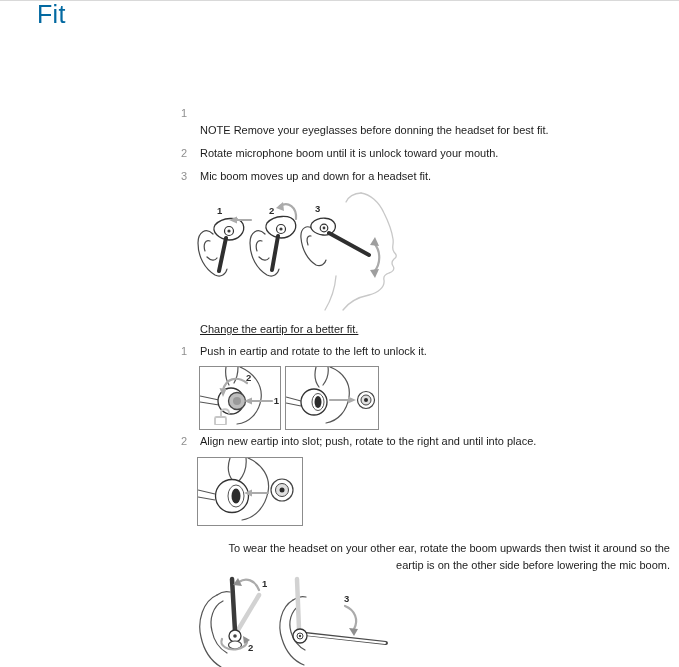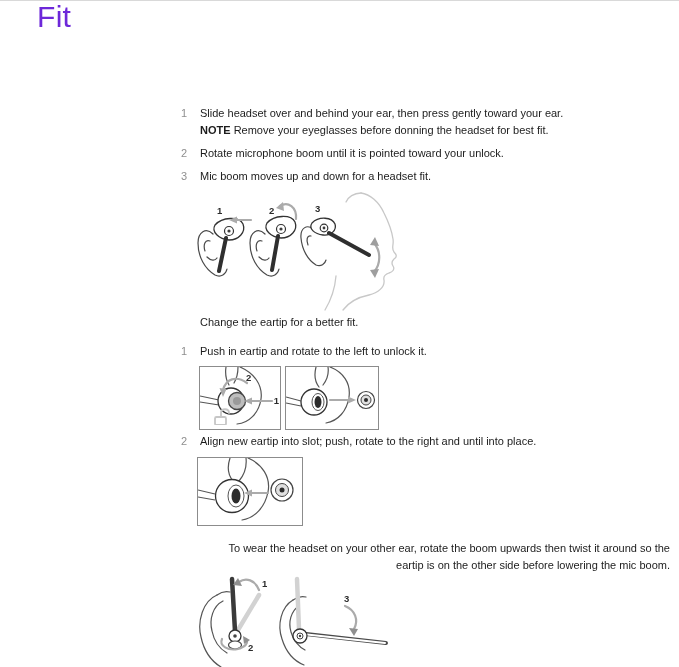--- a/index.html
+++ b/index.html
@@ -2,27 +2,27 @@
 <html><head>
 <meta charset="utf-8">
 <style>
   html,body{margin:0;padding:0;background:#ffffff;}
   #page{
     position:relative;width:679px;height:667px;background:#ffffff;overflow:hidden;
     font-family:"Liberation Sans",sans-serif;color:#1c1c1c;
   }
   .top-rule{position:absolute;left:0;top:0;width:679px;height:1px;background:#d9d9d9;}
   .page-title{
-    position:absolute;left:37px;top:0px;font-size:30px;font-weight:400;
-    color:#6d28d9;letter-spacing:0.3px;
+    position:absolute;left:37px;top:0px;font-size:25px;font-weight:400;
+    color:#0369a1;letter-spacing:0.3px;
   }
   .step-row{position:absolute;left:181px;display:flex;font-size:11px;line-height:17px;}
   .step-num{width:19px;flex:0 0 19px;color:#8f8f8f;}
   .step-txt{width:450px;color:#1c1c1c;}
-  .note-label{font-weight:bold;color:#1c1c1c;}
+  .note-label{font-weight:normal;color:#1c1c1c;}
   .note-text{color:#1c1c1c;}
   .plain-text{position:absolute;left:200px;font-size:11px;line-height:17px;color:#1c1c1c;}
   .fig{position:absolute;}
   .panel{border:1px solid #8c8c8c;background:#fff;}
   .panel-row{position:absolute;display:flex;gap:4px;}
   svg .ear{fill:none;stroke:#4a4a4a;stroke-width:1.2;stroke-linecap:round;}
   svg .ear2{fill:none;stroke:#555;stroke-width:1.2;stroke-linecap:round;}
   svg .body{fill:#ffffff;stroke:#333;stroke-width:1.3;}
   svg .ring{fill:none;stroke:#333;stroke-width:1.2;}
   svg .boom{stroke:#2f2f2f;stroke-width:4;stroke-linecap:round;fill:none;}
@@ -37,28 +37,28 @@
 </head>
 <body>
 
 <div id="page">
   <div class="top-rule"></div>
   <div class="page-title">Fit</div>
 
   <div class="step-row" style="top:105px;">
     <div class="step-num">1</div>
     <div class="step-txt">
-      <span>Slide headset over and behind your ear, then press gently toward your ear.</span><br>
+      <br>
       <span class="note-label">NOTE</span>
       <span class="note-text">Remove your eyeglasses before donning the headset for best fit.</span>
     </div>
   </div>
   <div class="step-row" style="top:145px;">
     <div class="step-num">2</div>
-    <div class="step-txt">Rotate microphone boom until it is pointed toward your unlock.</div>
+    <div class="step-txt">Rotate microphone boom until it is unlock toward your mouth.</div>
   </div>
   <div class="step-row" style="top:168px;">
     <div class="step-num">3</div>
     <div class="step-txt">Mic boom moves up and down for a headset fit.</div>
   </div>
 
   <div class="fig" style="left:193px;top:192px;">
     <svg width="230" height="120" viewBox="0 0 230 120">
       <text class="figlbl" x="24" y="22">1</text>
       <text class="figlbl" x="76" y="22">2</text>
@@ -105,21 +105,21 @@
         <path class="boom" d="M136,41 L176,63"></path>
         <g>
           <path class="garrow" d="M181,51 C188,59 188,72 181,80"></path>
           <polygon fill="#9e9e9e" points="177,53 182,45 186,54"></polygon>
           <polygon fill="#9e9e9e" points="177,78 182,86 186,77"></polygon>
         </g>
       </g>
     </svg>
   </div>
 
-  <div class="plain-text" style="top:314px;">Change the eartip for a better fit.</div>
+  <div class="plain-text" style="top:321px;text-decoration:underline;">Change the eartip for a better fit.</div>
 
   <div class="step-row" style="top:343px;">
     <div class="step-num">1</div>
     <div class="step-txt">Push in eartip and rotate to the left to unlock it.</div>
   </div>
 
   <div class="panel-row" style="left:199px;top:366px;">
     <div class="panel">
       <svg width="80" height="58" viewBox="0 0 80 58">
         <path class="ear2" d="M26,0 C25,7 26,13 29,18"></path>

